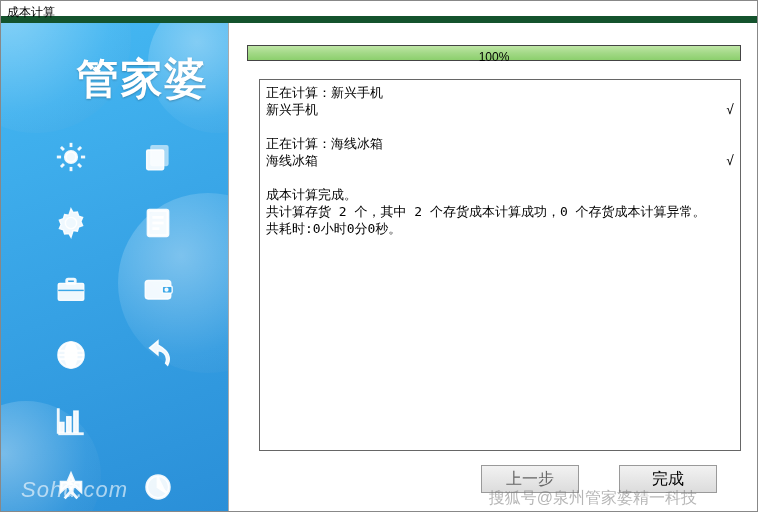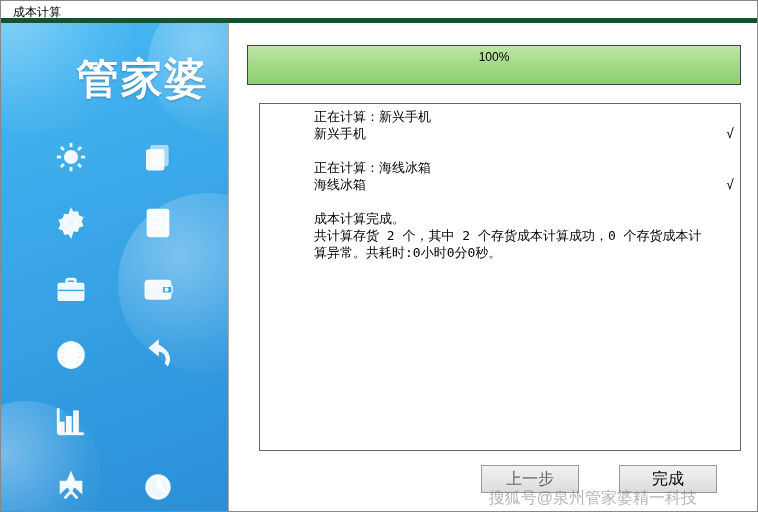--- a/index.html
+++ b/index.html
@@ -13,22 +13,22 @@
   }
   .window {
     width: 758px;
     height: 512px;
     border: 1px solid #888;
     background: #fff;
     position: relative;
   }
   .titlebar {
     height: 22px;
-    padding: 2px 12px;
-    border-bottom: 5px solid #14532d;
+    padding: 2px 6px;
+    border-bottom: 7px solid #14532d;
     background: #fff;
     font-size: 12px;
     line-height: 18px;
     color: #000;
   }
   .content {
     display: flex;
     height: calc(100% - 22px);
   }
   .sidebar {
@@ -81,21 +81,21 @@
     flex: 1;
     display: flex;
     flex-direction: column;
     padding: 16px 12px 10px 12px;
     background: #fff;
   }
   .progress-wrap {
     margin: 6px 4px 10px 6px;
     border: 1px solid #444;
     background: #fff;
-    height: 40px;
+    height: 16px;
     position: relative;
   }
   .progress-fill {
     position: absolute;
     left: 0; top: 0; bottom: 0;
     background: linear-gradient(180deg, #bfe6a6 0%, #a3d987 50%, #8ccf6d 100%);
     width: 100%;
   }
   .progress-label {
     position: absolute;
@@ -112,21 +112,21 @@
     background: #fff;
     padding: 4px 6px;
     font-family: SimSun, "NSimSun", monospace;
     font-size: 13px;
     line-height: 17px;
     color: #000;
     white-space: pre-wrap;
     overflow: auto;
     position: relative;
   }
-  .log-line { display: flex; margin-left: 48px; }
+  .log-line { display: flex; }
   .log-text { flex: 1; }
   .log-check { width: 20px; text-align: right; font-style: italic; }
   .button-row {
     height: 42px;
     padding: 6px 28px 0 0;
     display: flex;
     justify-content: flex-end;
     gap: 40px;
   }
   .btn {
@@ -284,14 +284,15 @@
 
       <div class="log-box" id="log-box"><div class="log-line"><span class="log-text">正在计算：新兴手机</span><span class="log-check"></span></div><div class="log-line"><span class="log-text">新兴手机</span><span class="log-check">√</span></div><div class="log-line"><span class="log-text">&nbsp;</span><span class="log-check"></span></div><div class="log-line"><span class="log-text">正在计算：海线冰箱</span><span class="log-check"></span></div><div class="log-line"><span class="log-text">海线冰箱</span><span class="log-check">√</span></div><div class="log-line"><span class="log-text">&nbsp;</span><span class="log-check"></span></div><div class="log-line"><span class="log-text">成本计算完成。</span><span class="log-check"></span></div><div class="log-line"><span class="log-text">共计算存货 2 个，其中 2 个存货成本计算成功，0 个存货成本计算异常。共耗时:0小时0分0秒。</span><span class="log-check"></span></div></div>
 
       <div class="button-row">
         <button class="btn">上一步</button>
         <button class="btn btn-primary">完成</button>
       </div>
     </div>
   </div>
 
+  <div class="watermark">Sohu.com</div>
   <div class="watermark2">搜狐号@泉州管家婆精一科技</div>
 </div>
 
 </body></html>

